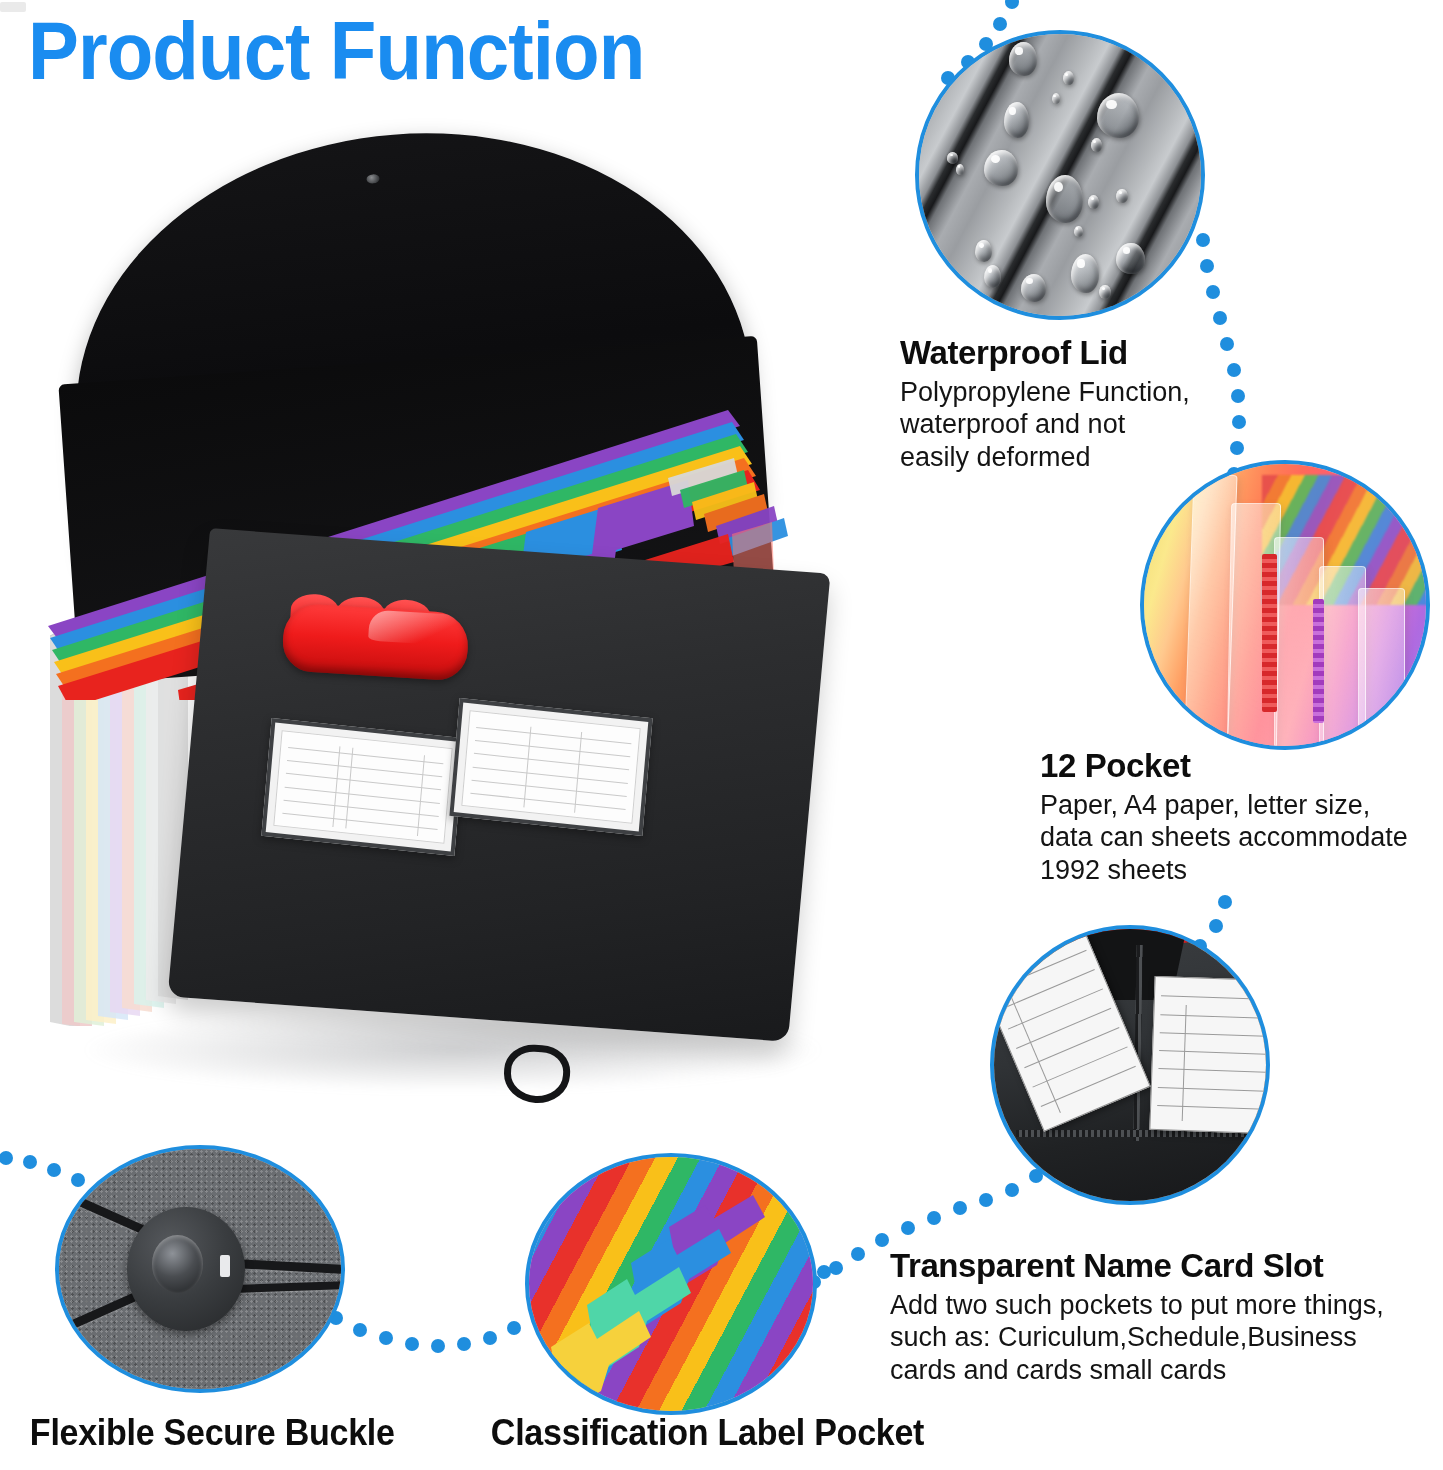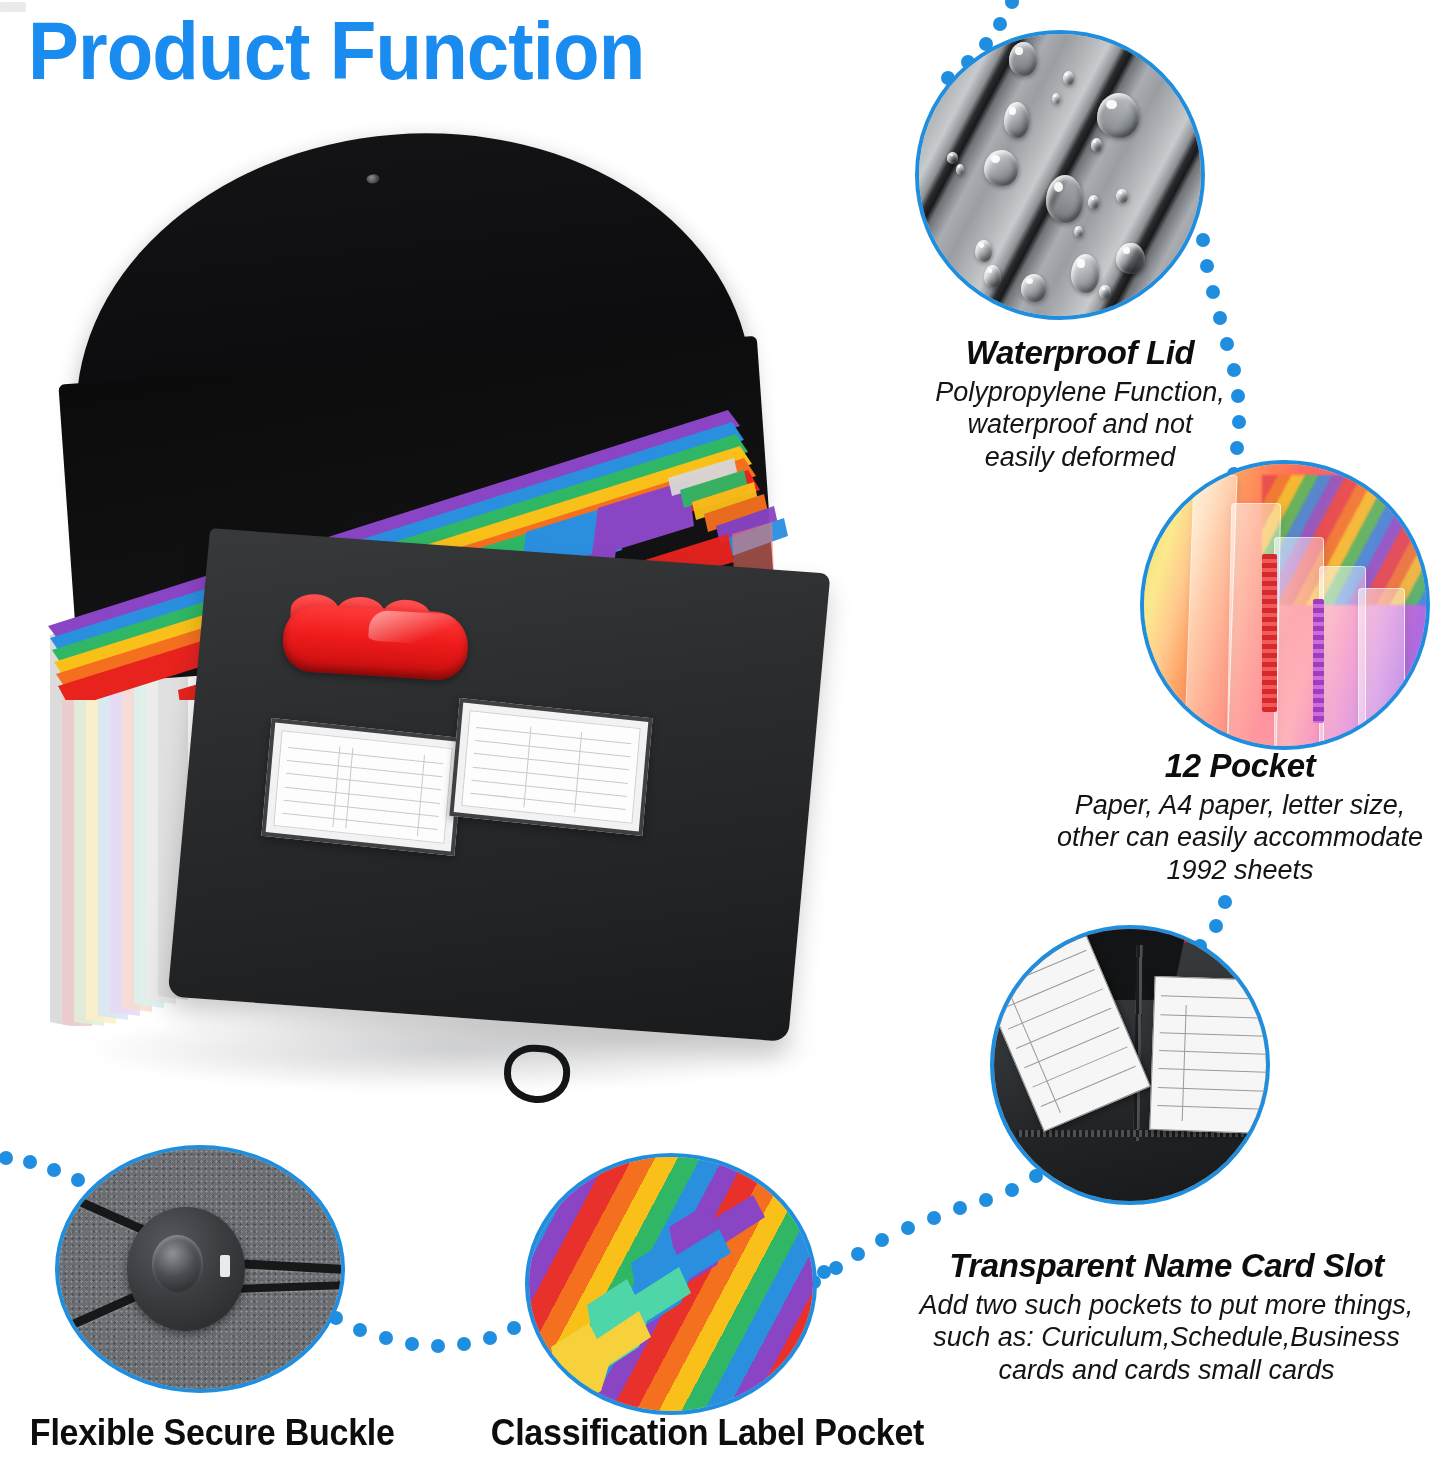--- a/index.html
+++ b/index.html
@@ -37,21 +37,21 @@
   .tl-smudge {
     position: absolute;
     left: 0px; top: 2px;
     width: 26px; height: 10px;
     background: #d9d9d9;
     opacity: .55;
     border-radius: 2px;
   }
 
   
-  .callout-text { position: absolute; text-align: center; color: #111111; font-style: italic; }
+  .callout-text { position: absolute; text-align: left; color: #111111; }
   .callout-head {
     font-size: 33px;
     font-weight: bold;
     letter-spacing: -0.4px;
     line-height: 1.12;
     white-space: nowrap;
     color: #0d0d0d;
   }
   .callout-body {
     font-size: 27px;
@@ -495,21 +495,21 @@
       <div style="position:absolute; left:60%; top:48%; width:4%; height:44%;
                   background: repeating-linear-gradient(180deg,#a23bbd 0 5px, #c96fdb 5px 9px);
                   border-radius:2px;"></div>
     </div>
   </div>
 
   <div class="callout-text" style="left:1040px; top:748px; width:400px;">
     <div class="callout-head">12 Pocket</div>
     <div class="callout-body">
       <div>Paper, A4 paper, letter size,</div>
-      <div>other can easily accommodate</div>
+      <div>data can sheets accommodate</div>
       <div>1992 sheets</div>
     </div>
   </div>
 
   <div class="circle" style="left:990px; top:925px; width:280px; height:280px;">
     <div class="circle-inner">
       <div class="nc-bg"></div>
       <div class="nc-red"></div>
       <div class="nc-dark"></div>
       <div class="nc-zip" style="left:52%; top:6%; width:6px; height:72%; transform:rotate(1deg);"></div>

